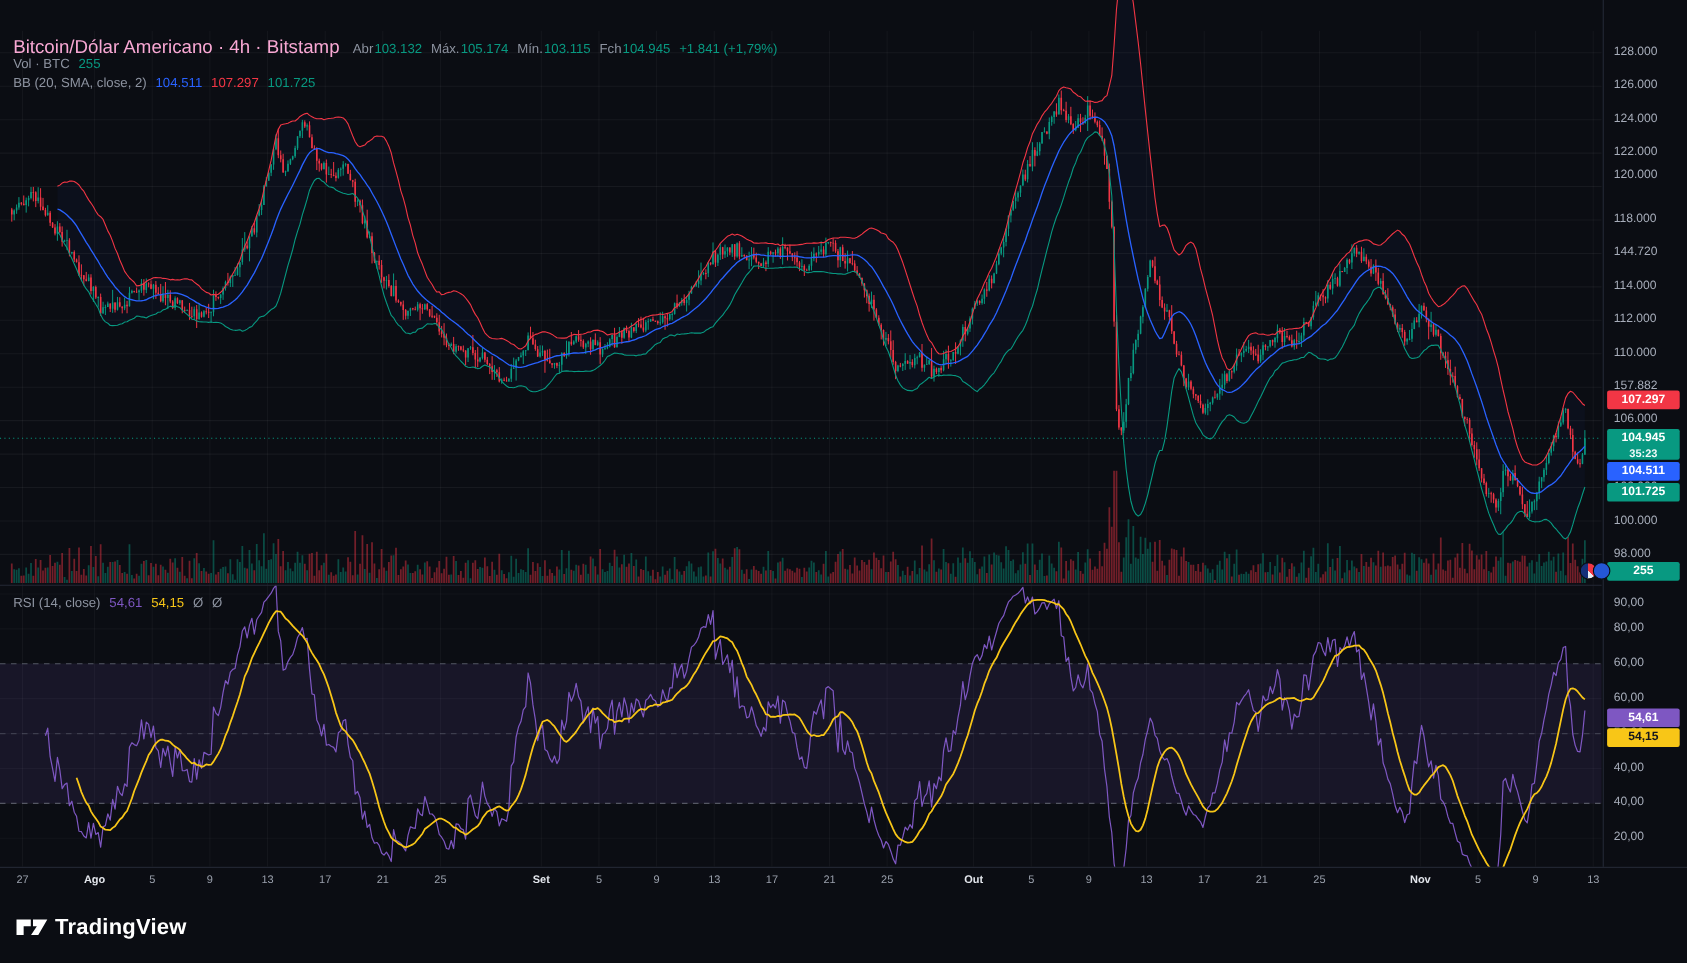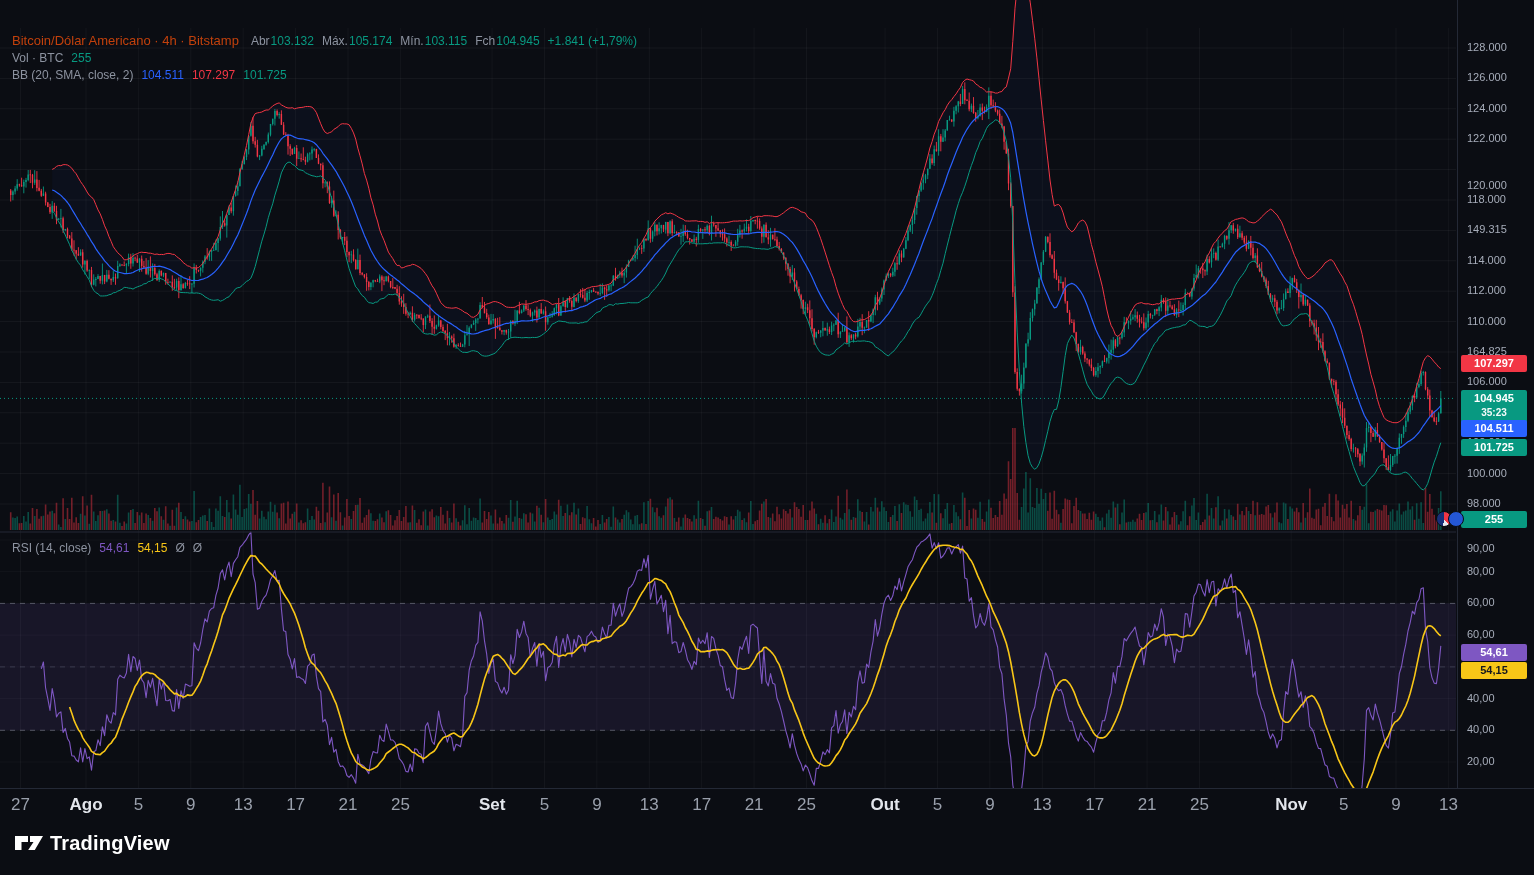--- a/index.html
+++ b/index.html
@@ -2,34 +2,34 @@
 <html style="--up: #089981; --down: #f23645; --bbBasis: #2962ff; --rsi: #7e57c2; --rsiMa: #f8c617;"><head>
 <meta charset="utf-8">
 <style>
   *{margin:0;padding:0;box-sizing:border-box}
   html,body{background:#0b0d13}
   .app{position:relative;width:1534px;height:875px;background:#0b0d13;font-family:"Liberation Sans",sans-serif;overflow:hidden;color:#d8dce6}
   .top-bar{position:absolute;left:0;top:0;width:100%;height:28px;display:flex;align-items:center;padding-left:10px;z-index:8}
   .top-bar span{font-size:12px;font-weight:700;color:#ffffff;letter-spacing:.1px}
   svg#plot{position:absolute;left:0;top:0;z-index:1}
   .legend{position:absolute;left:12px;display:flex;align-items:baseline;gap:8px;font-size:12px;z-index:5;white-space:nowrap}
-  .sym{color:#c2410c;font-size:13px;font-weight:500;margin-right:4px}
+  .sym{color:#f9a8d4;font-size:17px;font-weight:500;margin-right:4px}
   .lb{color:#8d93a0}
   .pair{display:flex;align-items:baseline}
   .pair .lb{margin-right:1px}
   .val{font-weight:500}
   .v-up{color:var(--up)} .v-blue{color:var(--bbBasis)} .v-red{color:var(--down)}
   .v-purple{color:var(--rsi)} .v-yellow{color:var(--rsiMa)}
   .axis-col{position:absolute;left:1457px;top:0;width:77px;height:788px;border-left:1px solid #242936;z-index:4}
   .tick{position:absolute;left:9px;font-size:11px;color:#a7adba;z-index:4}
   .ptag{position:absolute;left:3px;width:66px;border-radius:2px;text-align:center;z-index:6;overflow:hidden}
   .ptag-main{font-size:11px;font-weight:700;line-height:17px}
-  .ptag-sub{font-size:10px;line-height:11px;padding-bottom:13px;opacity:.95;font-weight:600}
+  .ptag-sub{font-size:10px;line-height:11px;padding-bottom:0;opacity:.95;font-weight:600}
   .time-axis{position:absolute;left:0;top:788px;width:100%;height:30px;border-top:1px solid #242936;z-index:4}
-  .tlabel{position:absolute;top:6px;width:40px;margin-left:-20px;text-align:center;font-size:17px;color:#9aa0ac}
+  .tlabel{position:absolute;top:6px;width:40px;margin-left:-20px;text-align:center;font-size:10px;color:#9aa0ac}
   .tlabel.bold{color:#e3e6ec;font-weight:700}
   .footer{position:absolute;left:14px;top:831px;display:flex;align-items:center;gap:6px;z-index:5}
   .brand{font-size:20px;font-weight:700;color:#ffffff;letter-spacing:.2px}
   .pair-icons{position:absolute;top:511px;left:1436px;display:flex;z-index:6}
   .picon{width:16px;height:16px;border-radius:50%;border:1px solid #0b0d13}
   .picon-btc{background:conic-gradient(#f23645 0 38%,#e8ecf3 38% 52%,#16307a 52% 100%)}
   .picon-flag{background:#2457d6;margin-left:-4px}
 </style>
 </head>
 <body>
@@ -152,27 +152,27 @@
   <div class="pair-icons">
     <div class="picon picon-btc"></div>
     <div class="picon picon-flag"></div>
   </div>
 
   <div id="price-axis" class="axis-col">
       <div class="tick" style="top: 41px;">128.000</div>
       <div class="tick" style="top: 71.4px;">126.000</div>
       <div class="tick" style="top: 101.8px;">124.000</div>
       <div class="tick" style="top: 132.2px;">122.000</div>
-      <div class="tick" style="top: 179px;">120.000</div>
+      <div class="tick" style="top: 153px;">120.000</div>
       <div class="tick" style="top: 193px;">118.000</div>
-      <div class="tick" style="top: 223.4px;">149.315</div>
+      <div class="tick" style="top: 223.4px;">144.720</div>
       <div class="tick" style="top: 253.8px;">114.000</div>
       <div class="tick" style="top: 284.2px;">112.000</div>
       <div class="tick" style="top: 314.6px;">110.000</div>
-      <div class="tick" style="top: 345px;">164.825</div>
+      <div class="tick" style="top: 345px;">157.882</div>
       <div class="tick" style="top: 375.4px;">106.000</div>
       <div class="tick" style="top: 405.8px;">104.000</div>
       <div class="tick" style="top: 436.2px;">102.000</div>
       <div class="tick" style="top: 466.6px;">100.000</div>
       <div class="tick" style="top: 497px;">98.000</div>
       <div class="tick" style="top: 542px;">90,00</div>
       <div class="tick" style="top: 564.714px;">80,00</div>
       <div class="tick" style="top: 596.428px;">60,00</div>
       <div class="tick" style="top: 628.142px;">60,00</div>
       <div class="tick" style="top: 659.856px;">50,00</div>

